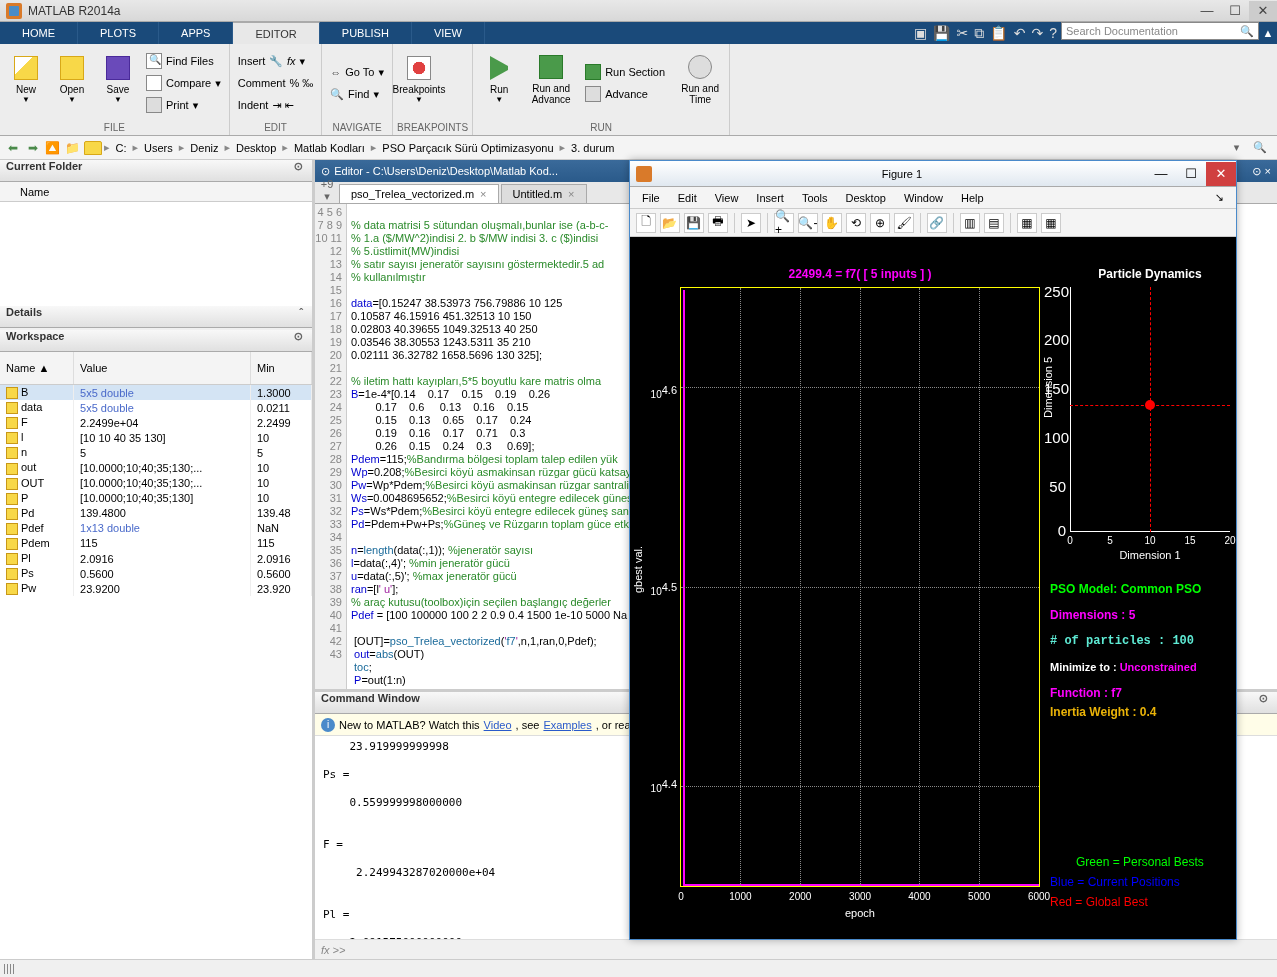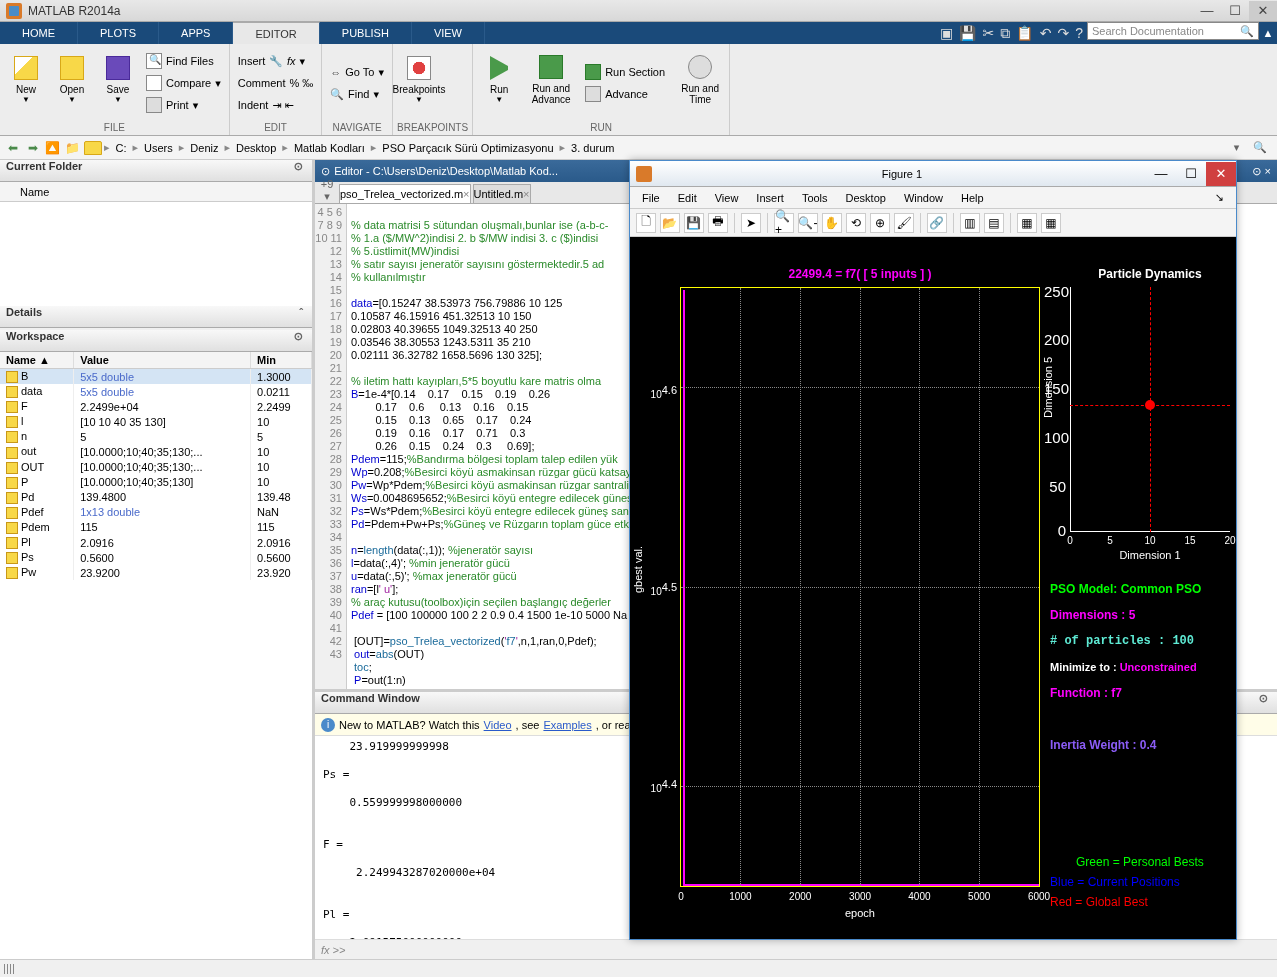--- a/index.html
+++ b/index.html
@@ -14,21 +14,21 @@
 .titlebar .winbtns span { width:28px; height:20px; display:flex; align-items:center; justify-content:center; color:#444; cursor:pointer; font-size:13px;}
 .titlebar .winbtns .close { background:#ccc; }
 
 
 .ribtabs { height:22px; background:#1a4a7a; display:flex; align-items:stretch; }
 .ribtabs .tab { padding:0 22px; color:#fff; display:flex; align-items:center; font-size:11px; cursor:pointer; border-right:1px solid #2a5a8a;}
 .ribtabs .tab.active { background:#e8e8e8; color:#333; border-top:1px solid #aaa;}
 .ribtabs .spacer{flex:1;}
 .ribtabs .qat { display:flex; align-items:center; gap:6px; padding-right:4px;}
 .ribtabs .qat span{color:#ddd; cursor:pointer; font-size:14px;}
-.ribtabs .search{width:172px; height:18px; background:#fff; border:1px solid #888; padding:0 4px; color:#888; display:flex; align-items:center; justify-content:space-between;}
+.ribtabs .search{width:198px; height:18px; background:#fff; border:1px solid #888; padding:0 4px; color:#888; display:flex; align-items:center; justify-content:space-between;}
 .ribtabs .chev{width:18px;color:#fff;display:flex;align-items:center;justify-content:center;cursor:pointer;}
 
 
 .ribbon { height:92px; background:#ededed; border-bottom:1px solid #aaa; display:flex; }
 .ribgroup { border-right:1px solid #ccc; padding:2px 4px 0; display:flex; flex-direction:column; }
 .ribgroup .row{display:flex; gap:2px;}
 .ribgroup .lbl{text-align:center; color:#666; font-size:10px; padding:2px 0;}
 .bigbtn{display:flex;flex-direction:column;align-items:center;justify-content:center;width:44px;height:68px;cursor:pointer;border-radius:2px;}
 .bigbtn .ic{width:24px;height:24px;margin-bottom:4px;}
 .bigbtn .tx{font-size:10px;text-align:center;line-height:11px;}
@@ -68,33 +68,33 @@
 .cf .cols{height:20px;border-bottom:1px solid #ccc;display:flex;align-items:center;padding:0 6px;background:#f4f4f4;}
 .cf .file{display:flex;align-items:center;gap:4px;padding:2px 6px;}
 .cf .file .fic{width:14px;height:14px;background:#fff;border:1px solid #888;}
 
 
 .details{flex:0 0 24px;}
 
 
 .ws{flex:1;display:flex;flex-direction:column;background:#fff;overflow:hidden;}
 .ws table{width:100%;border-collapse:collapse;}
-.ws th{text-align:left;padding:2px 6px;background:#f4f4f4;border-bottom:1px solid #ccc;border-right:1px solid #ddd;font-weight:bold;}
+.ws th{text-align:left;padding:10px 6px;background:#f4f4f4;border-bottom:1px solid #ccc;border-right:1px solid #ddd;font-weight:normal;}
 .ws td{padding:1px 6px;border-right:1px solid #eee;white-space:nowrap;overflow:hidden;}
 .ws tr.sel td{background:#d4e4f4;}
 .ws .vic{display:inline-block;width:12px;height:12px;background:#f8d848;border:1px solid #c89818;margin-right:3px;vertical-align:middle;}
 .ws .link{color:#4a6aca;}
 
 
 .rightcol{flex:1;display:flex;flex-direction:column;}
 .editor-hd{height:22px;background:linear-gradient(#3a6a9a,#2a5a8a);color:#fff;display:flex;align-items:center;padding:0 6px;}
 .editor-hd .sp{flex:1;}
 .ed-tabs{height:22px;background:#e8e8e8;display:flex;align-items:end;border-bottom:1px solid #aaa;}
 .ed-tabs .plus{width:24px;text-align:center;color:#666;cursor:pointer;}
-.ed-tabs .et{padding:3px 0;background:#fff;border:1px solid #aaa;border-bottom:none;margin-right:2px;cursor:pointer;display:flex;align-items:center;}
+.ed-tabs .et{padding:3px 11px;background:#fff;border:1px solid #aaa;border-bottom:none;margin-right:2px;cursor:pointer;display:flex;align-items:center;gap:6px;}
 .ed-tabs .et.inact{background:#ddd;}
 .ed-tabs .et .x{color:#888;}
 .codearea{flex:1;background:#fff;display:flex;overflow:hidden;font-family:Consolas,monospace;font-size:11px;}
 .gutter{width:32px;background:#f0f0f0;border-right:1px solid #ccc;text-align:right;padding:2px 4px 0 0;color:#888;line-height:13px;}
 .code{flex:1;padding:2px 4px;white-space:pre;line-height:13px;overflow:hidden;}
 .code .cm{color:#2a8a2a;}
 .code .kw{color:#0000d0;}
 .code .st{color:#a020a0;}
 .code .fn{color:#1a6a9a;}
 
@@ -642,21 +642,21 @@
     </div>
     <div class="plot2-yl">Dimension 5</div>
     <div class="plot2-xl">Dimension 1</div>
 
     <div id="fig-info">
         <div class="infotxt" style="top: 345px; color: rgb(0, 255, 0);">PSO Model: Common PSO</div>
         <div class="infotxt" style="top: 371px; color: rgb(255, 0, 255);">Dimensions : 5</div>
         <div class="infotxt" style="top: 397px; color: #5eead4; font-family: Liberation Mono, monospace;"># of particles : 100</div>
         <div class="infotxt" style="top: 423px; color: rgb(255, 255, 255);"><span style="color:#ffffff">Minimize to :</span><span style="color:#ff00ff">  Unconstrained</span></div>
         <div class="infotxt" style="top: 449px; color: rgb(255, 0, 255);">Function : f7</div>
-        <div class="infotxt" style="top: 501px; color: #8b5cf6;">Inertia Weight : 0.4</div>
+        <div class="infotxt" style="top: 468px; color: #eab308;">Inertia Weight : 0.4</div>
       </div>
     <div id="fig-legend">
         <div class="infotxt" style="top: 618px; color: rgb(0, 255, 0); font-weight: normal; margin-left: 26px;">Green = Personal Bests</div>
         <div class="infotxt" style="top: 638px; color: rgb(0, 0, 255); font-weight: normal;">Blue  = Current Positions</div>
         <div class="infotxt" style="top: 658px; color: rgb(255, 0, 0); font-weight: normal;">Red   = Global Best</div>
       </div>
   </div>
 </div>
 
 </body></html>

